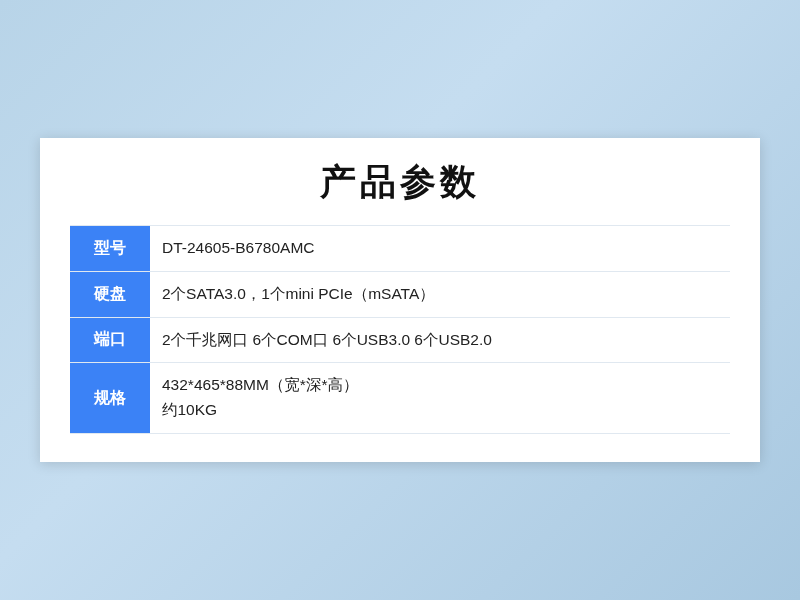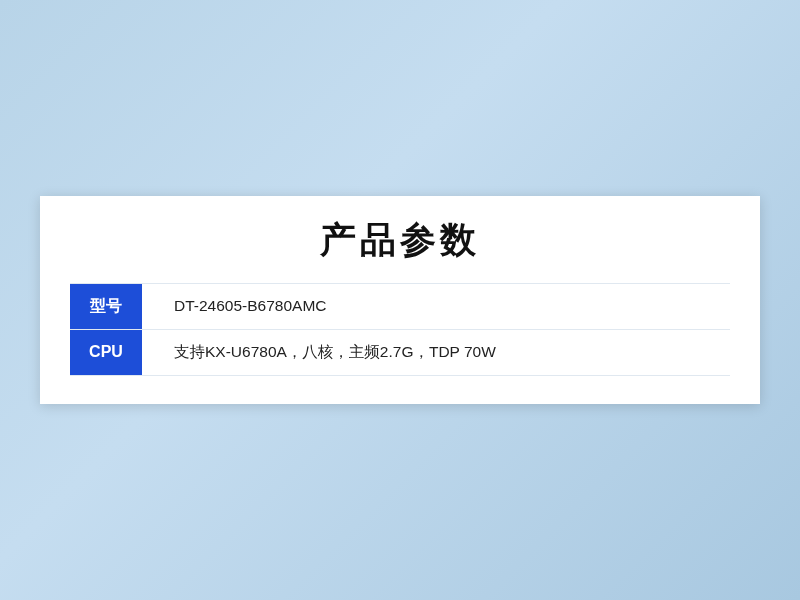--- a/index.html
+++ b/index.html
@@ -38,50 +38,58 @@
 
     .table tr {
       border-bottom: 1px solid #e0e8f0;
     }
 
     .table tr:first-child {
       border-top: 1px solid #e0e8f0;
     }
 
     .label-cell {
-      background: #1d4ed8;
+      background: #3b82f6;
       color: white;
       font-size: 16px;
       font-weight: bold;
       text-align: center;
       padding: 10px 8px;
-      width: 72px;
+      width: 80px;
       white-space: nowrap;
       vertical-align: middle;
     }
 
     .value-cell {
-      padding: 10px 32px;
+      padding: 10px 12px;
       font-size: 15.5px;
       color: #222;
       vertical-align: middle;
       line-height: 1.6;
     }
   </style>
 </head>
 <body>
 
 <div class="card">
   <div class="title">产品参数</div>
 
   <table class="table">
     <tbody id="specs-body">
         <tr>
           <td class="label-cell">型号</td>
           <td class="value-cell">DT-24605-B6780AMC</td>
         </tr>
         <tr>
-          <td class="label-cell">CPU</td>
-          <td class="value-cell">支持KX-U6780A，八核，主频2.7G，TDP 70W</td>
+          <td class="label-cell">硬盘</td>
+          <td class="value-cell">2个SATA3.0，1个mini PCIe（mSATA）</td>
+        </tr>
+        <tr>
+          <td class="label-cell">端口</td>
+          <td class="value-cell">2个千兆网口  6个COM口  6个USB3.0  6个USB2.0</td>
+        </tr>
+        <tr>
+          <td class="label-cell">规格</td>
+          <td class="value-cell">432*465*88MM（宽*深*高）<br>约10KG</td>
         </tr>
       </tbody>
   </table>
 </div>
 
 </body></html>

